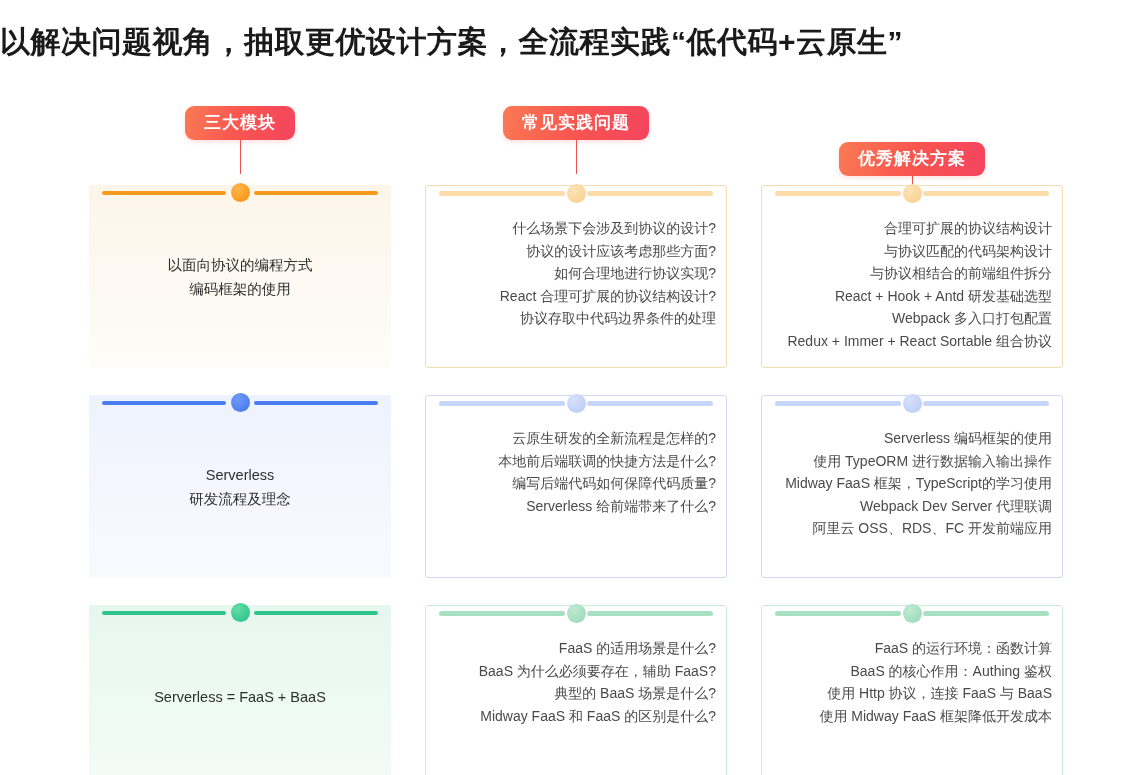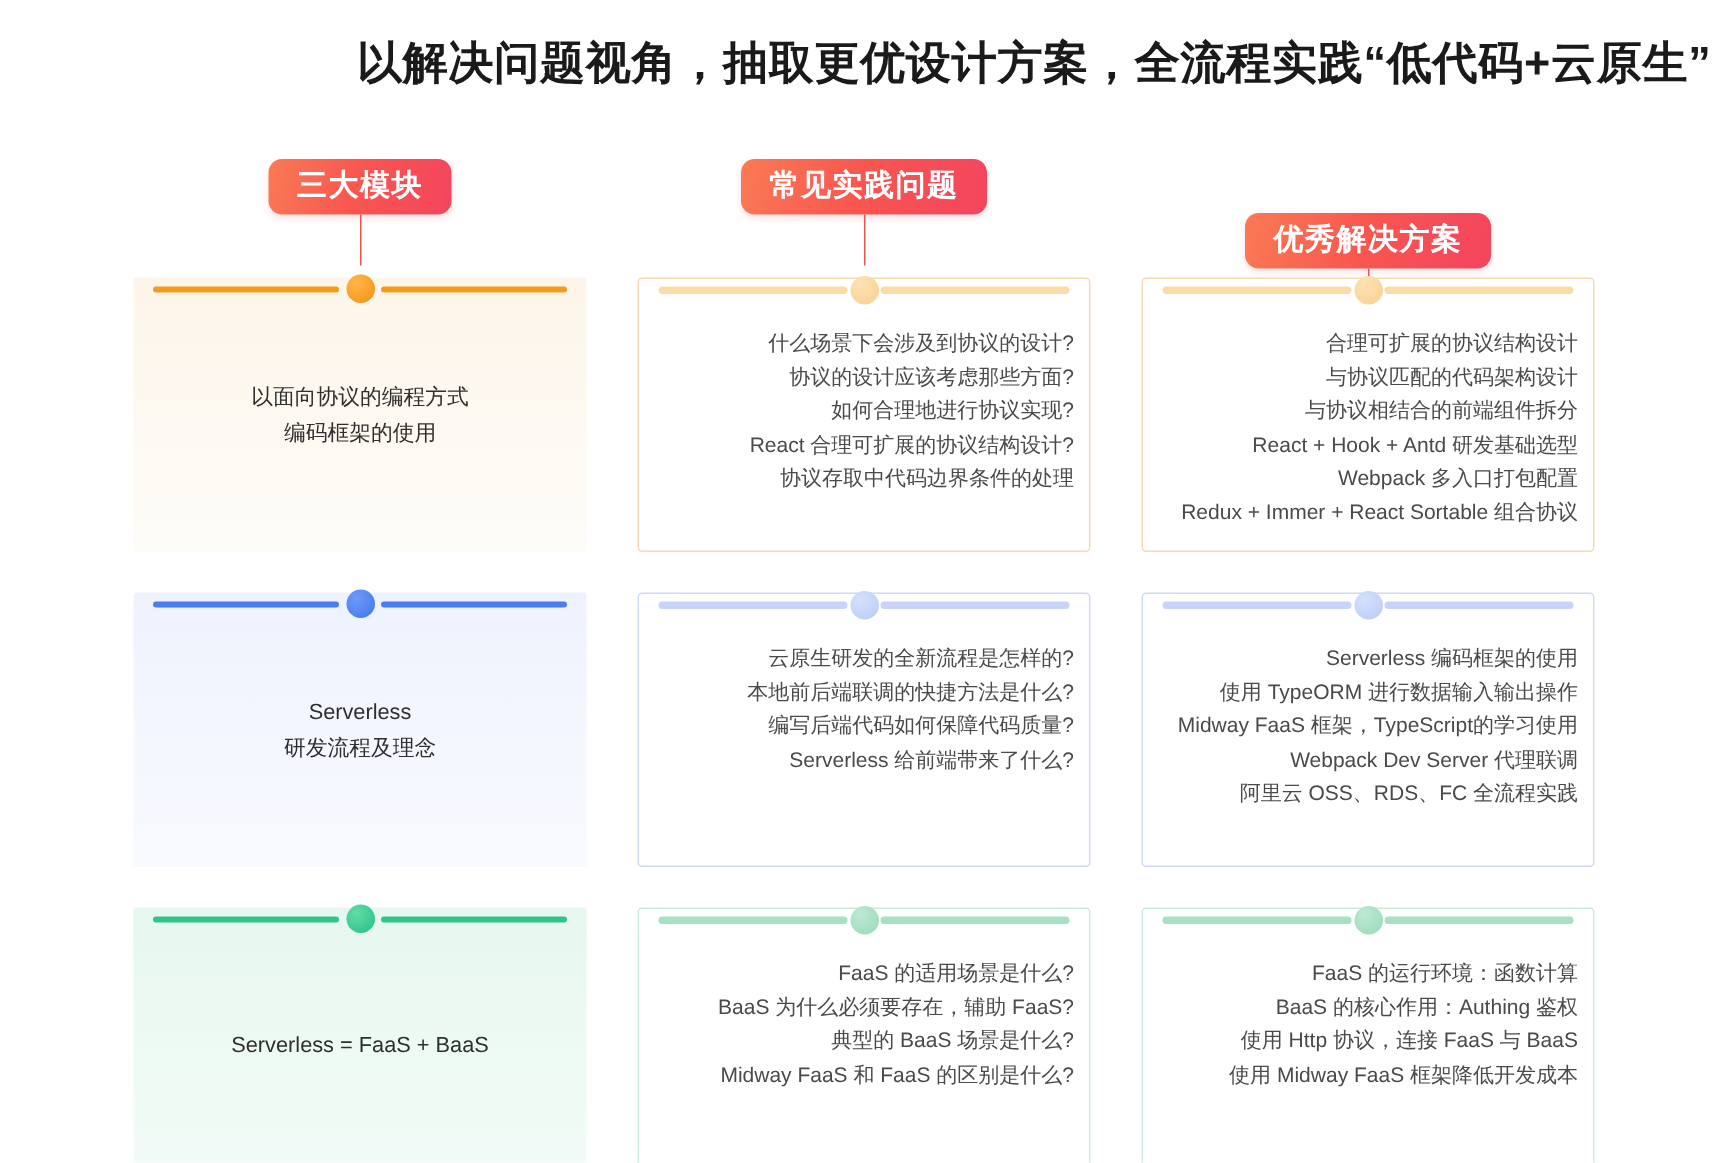--- a/index.html
+++ b/index.html
@@ -16,21 +16,21 @@
     overflow: hidden;
     position: relative;
   }
 
   
   .page-title {
     position: absolute;
     left: 0;
     top: 22px;
     width: 1141px;
-    text-align: right;
+    text-align: left;
     font-size: 30px;
     font-weight: bold;
     letter-spacing: 0.5px;
     color: #1a1a1a;
     white-space: nowrap;
   }
 
   
   .headers {
     position: absolute;
@@ -50,21 +50,21 @@
   .header-unit.col1 { left: 89px; }
   .header-unit.col2 { left: 425px; }
   .header-unit.col3 { left: 761px; margin-top: 36px; }
 
   .header-pill {
     display: inline-block;
     padding: 8px 19px 9px 19px;
     border-radius: 9px;
     background: linear-gradient(105deg, #fa7a55 0%, #f9564f 48%, #f4445f 100%);
     color: #ffffff;
-    font-size: 20px;
+    font-size: 17px;
     font-weight: bold;
     line-height: 1;
     letter-spacing: 1px;
     white-space: nowrap;
     box-shadow: 0 2px 5px rgba(244,80,80,0.18);
   }
   .header-stem {
     width: 1px;
     height: 34px;
     background: #e8544f;
@@ -286,21 +286,21 @@
         <div class="topbar">
           <span class="seg left"></span>
           <span class="seg right"></span>
           <span class="dot"></span>
         </div>
         <div class="detail-body">
           <div class="line">Serverless 编码框架的使用</div>
           <div class="line">使用 TypeORM 进行数据输入输出操作</div>
           <div class="line">Midway FaaS 框架，TypeScript的学习使用</div>
           <div class="line">Webpack Dev Server 代理联调</div>
-          <div class="line">阿里云 OSS、RDS、FC 全流程实践</div>
+          <div class="line">阿里云 OSS、RDS、FC 开发前端应用</div>
         </div>
       </div>
     </div>
     <div class="row">
       <div class="card col1 summary accent-green">
         <div class="topbar">
           <span class="seg left"></span>
           <span class="seg right"></span>
           <span class="dot"></span>
         </div>

